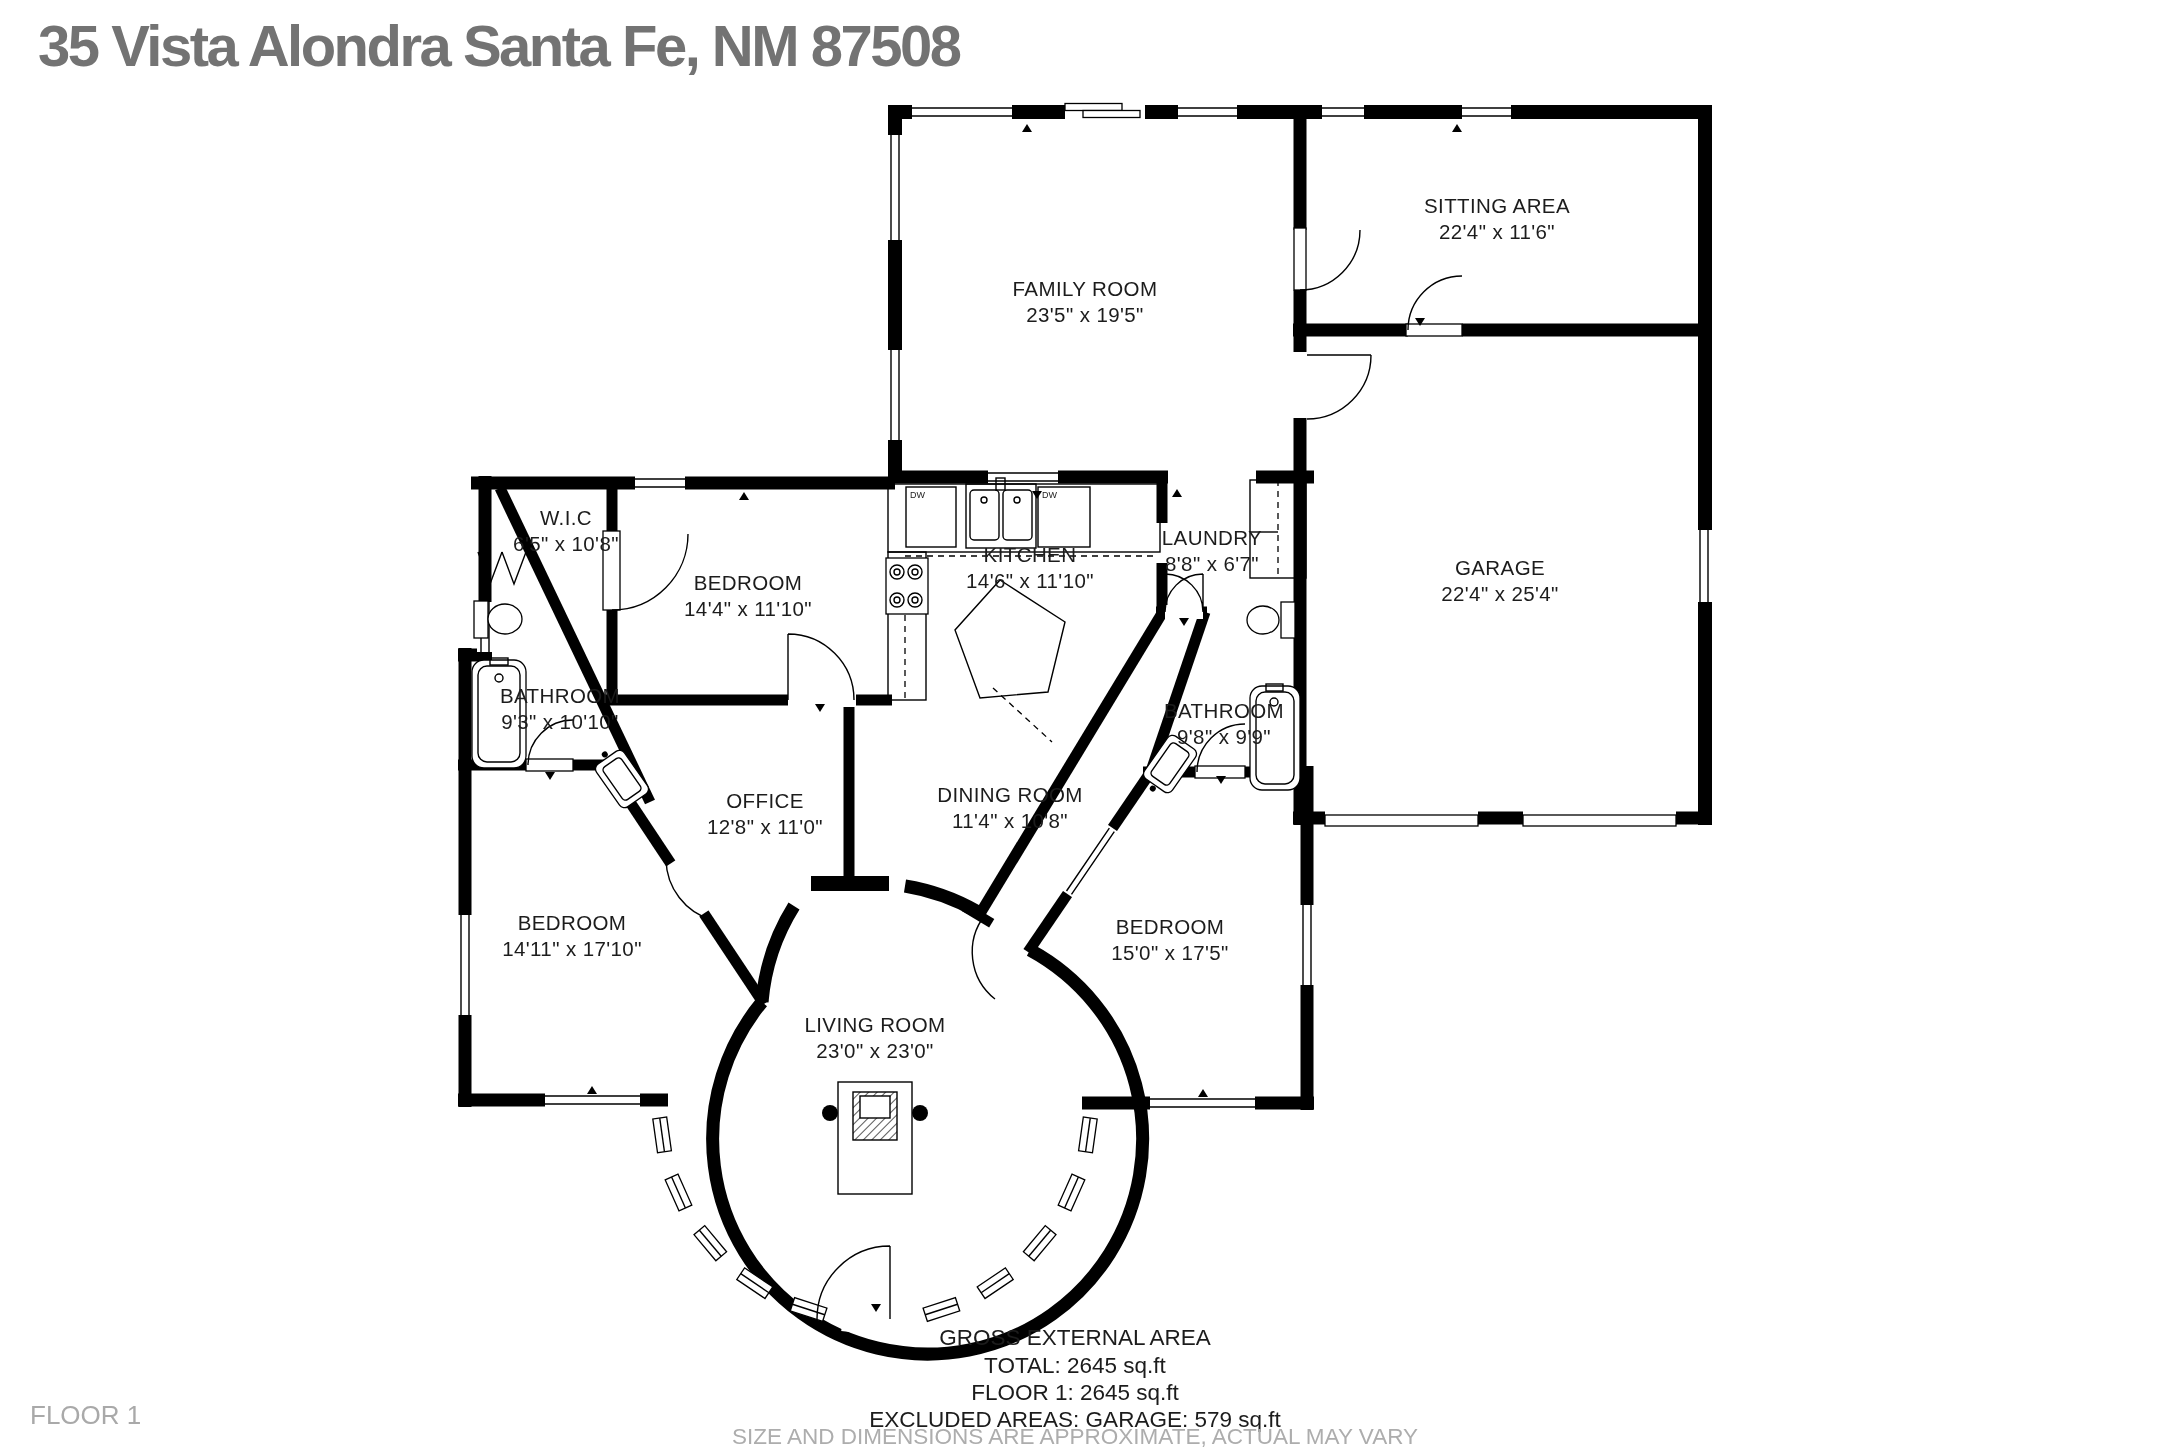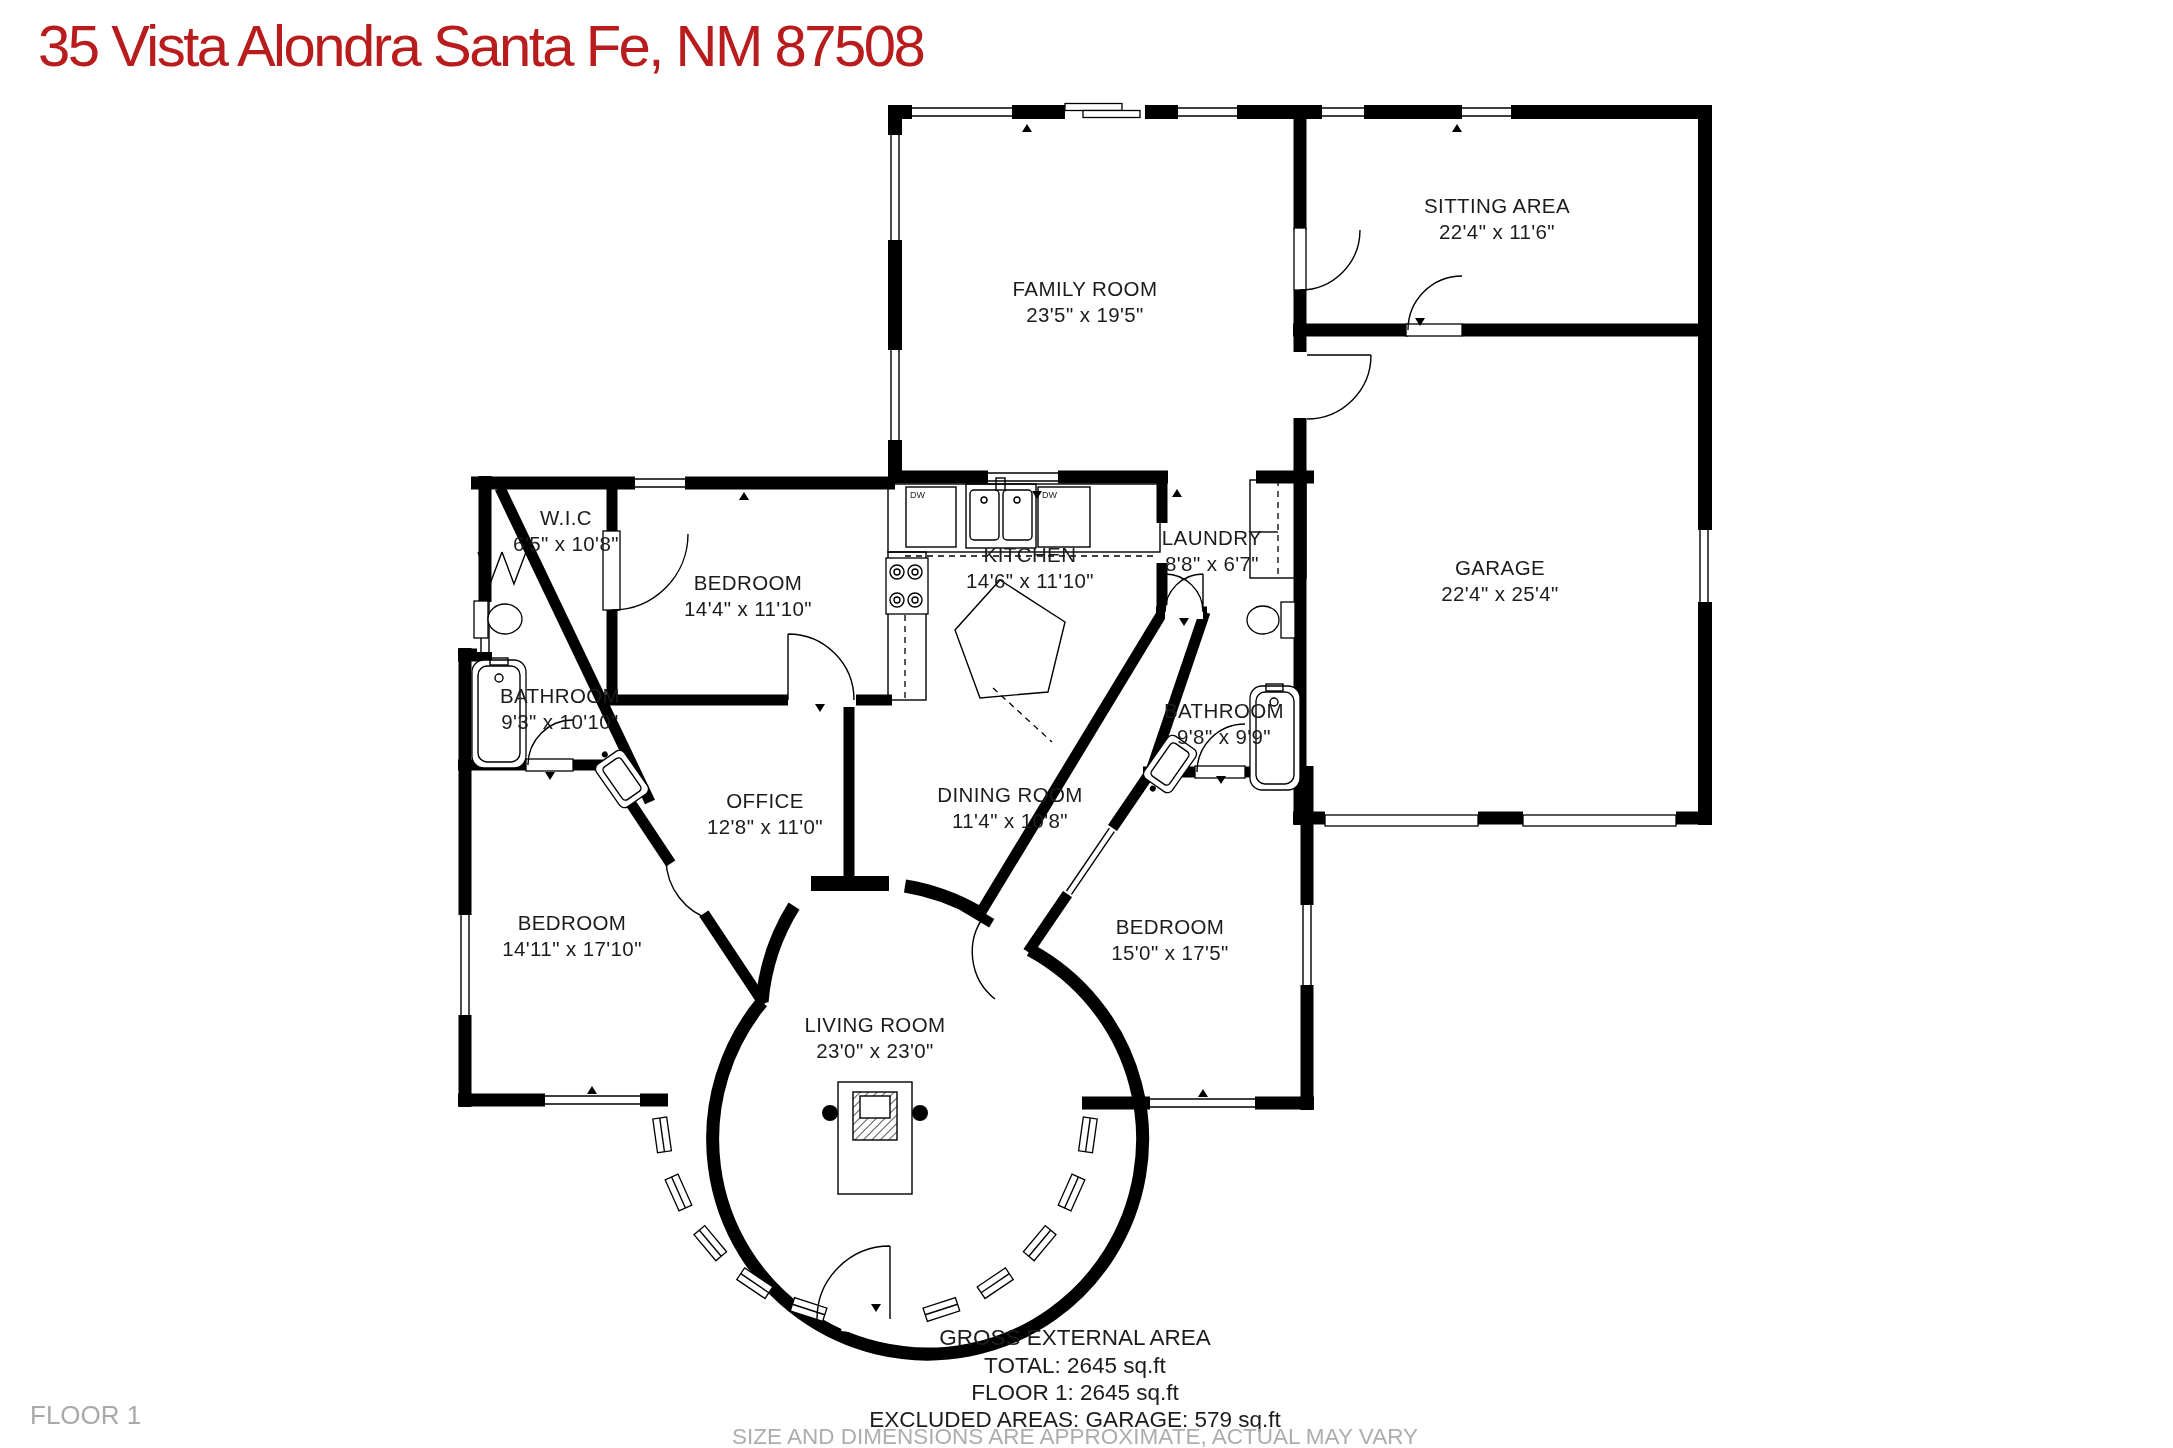--- a/index.html
+++ b/index.html
@@ -1,19 +1,19 @@
 <!DOCTYPE html>
 <html><head>
 <meta charset="utf-8">
 <style>
   html,body{margin:0;padding:0;background:#fff;}
   .stage{position:relative;width:2173px;height:1448px;background:#ffffff;overflow:hidden;
          font-family:"Liberation Sans",sans-serif;}
-  .title{position:absolute;left:38px;top:12px;font-size:58px;font-weight:400;
-         letter-spacing:-2.5px;color:#b91c1c;white-space:nowrap;}
+  .title{position:absolute;left:38px;top:12px;font-size:58px;font-weight:700;
+         letter-spacing:-2.5px;color:#737373;white-space:nowrap;}
   svg{position:absolute;left:0;top:0;}
   
   .w14{stroke:#000;stroke-width:14;fill:none;}
   .w13{stroke:#000;stroke-width:13;fill:none;}
   .w11{stroke:#000;stroke-width:11;fill:none;}
   .gap{fill:#ffffff;stroke:none;}
   .thin{stroke:#000;stroke-width:1.4;fill:none;}
   .thinw{stroke:#000;stroke-width:1.3;fill:#ffffff;}
   .dash{stroke:#000;stroke-width:1.3;fill:none;stroke-dasharray:6 5;}
   .wcover{stroke:#fff;stroke-width:26;fill:none;}

